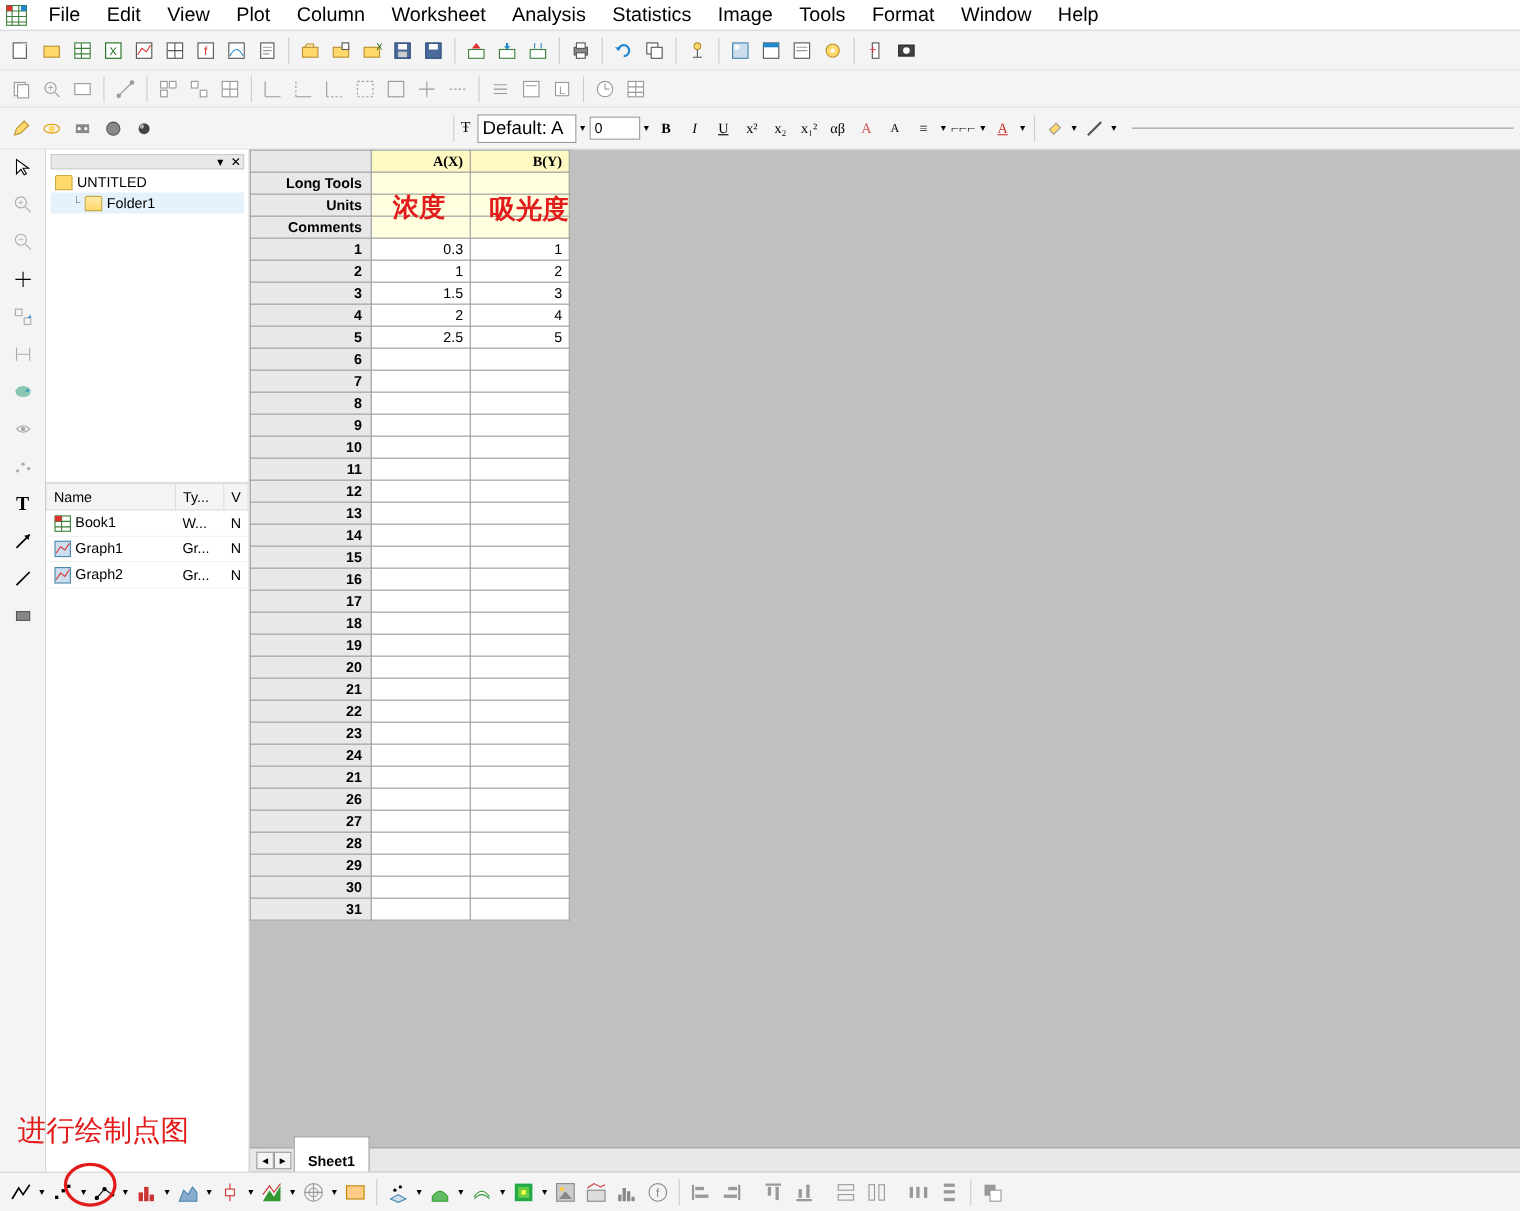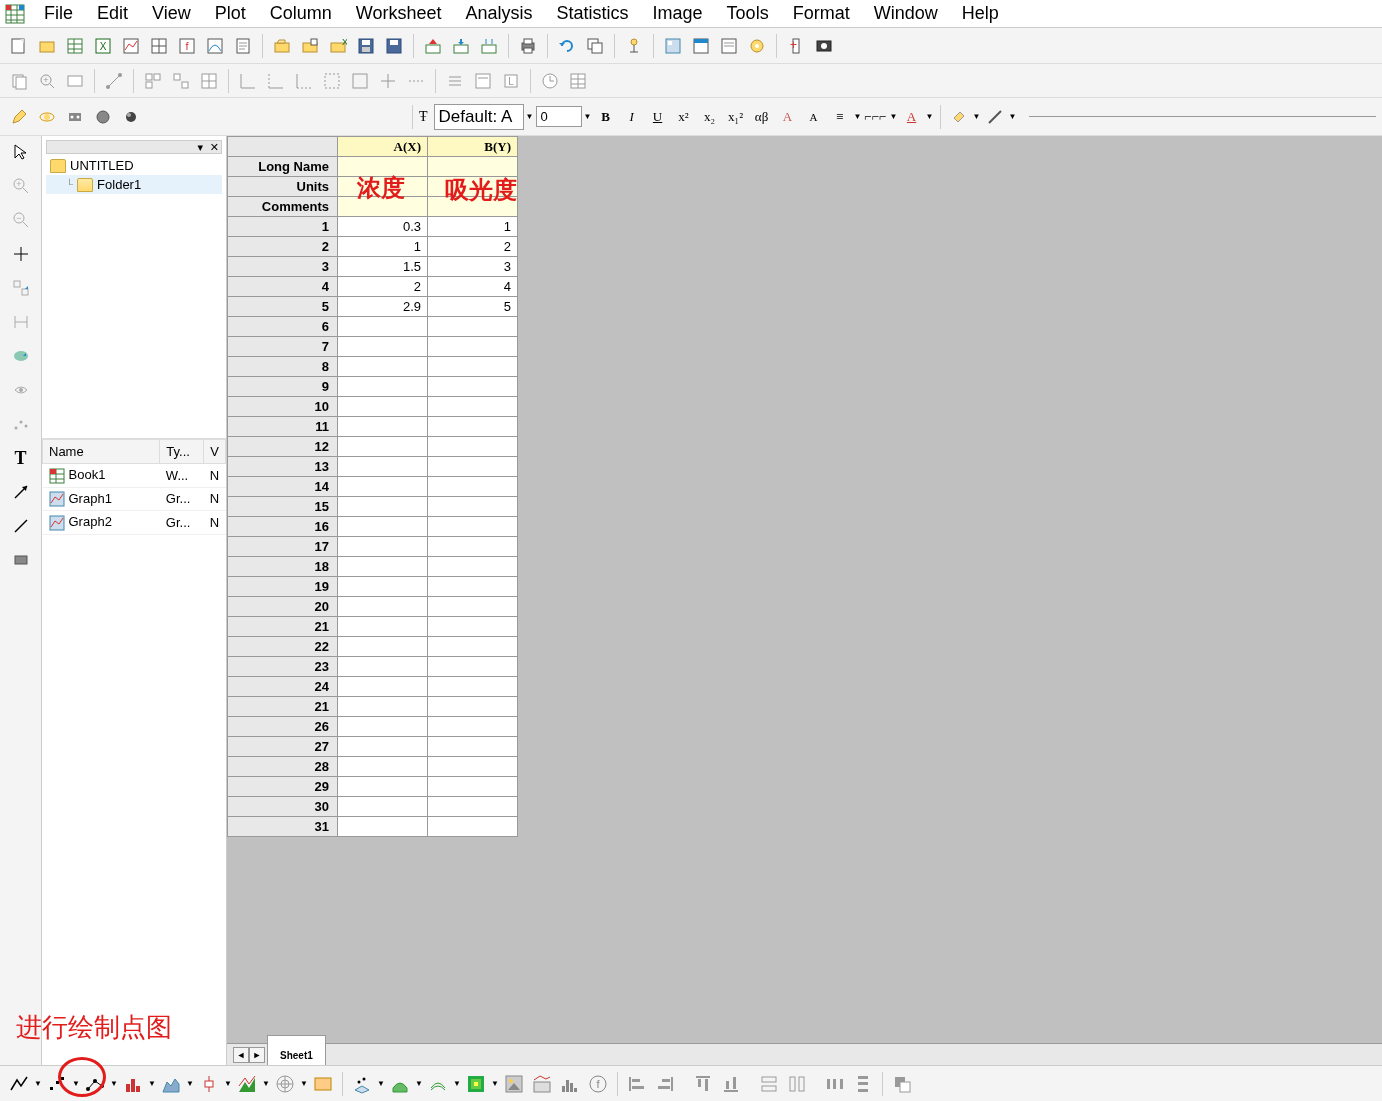--- a/index.html
+++ b/index.html
@@ -48,21 +48,21 @@
 .ws-table th, .ws-table td { border: 1px solid #999; padding: 0 6px; height: 20px; font-size: 13px; }
 .ws-table .corner { background: #e8e8e8; width: 110px; }
 .ws-table .colhead { background: #fef9c3; text-align: right; width: 90px; font-family: Liberation Serif, serif; }
 .ws-table .rowhead { background: #e8e8e8; text-align: right; width: 110px; padding-right: 8px; }
 .ws-table .meta-row th, .ws-table .meta-row td { background: #ffffe0; }
 .ws-table .meta-row .rowhead { background: #e8e8e8; text-align: right; }
 .ws-table td { text-align: right; background: #fff; }
 
 .sheet-tabs { position: absolute; bottom: 0; left: 0; right: 0; height: 22px; background: #e8e8e8; border-top: 1px solid #999; display: flex; align-items: center; padding-left: 6px; gap: 0; }
 .sheet-nav { width: 16px; height: 16px; border: 1px solid #999; background: #f4f4f4; display: flex; align-items: center; justify-content: center; font-size: 9px; cursor: pointer; }
-.sheet-tab { padding: 14px 12px; background: #fff; border: 1px solid #999; border-bottom: none; font-weight: bold; font-size: 10px; margin-left: 2px; }
+.sheet-tab { padding: 14px 12px; background: #fff; border: 1px solid #999; border-bottom: none; font-weight: bold; font-size: 13px; margin-left: 2px; }
 
 
 .bottom-toolbar { display: flex; align-items: center; background: #f4f4f4; border-top: 1px solid #ccc; height: 36px; padding: 2px 6px; gap: 2px; }
 
 
 .anno-label { position: absolute; color: #e21b1b; font-weight: bold; font-size: 24px; font-family: "SimSun","Microsoft YaHei",sans-serif; pointer-events: none; }
 .scatter-circle { position: absolute; width: 48px; height: 40px; border: 3px solid #e21b1b; border-radius: 50%; pointer-events: none; }
 .bottom-anno-text { position: absolute; left: 16px; bottom: 56px; color: #e21b1b; font-size: 26px; font-family: "SimSun","Microsoft YaHei",sans-serif; font-weight: normal; }
 
 
@@ -616,21 +616,21 @@
   <div class="worksheet-area">
     <div class="ws-scroll">
       <table class="ws-table">
         <tbody>
             <tr>
           <th class="corner"></th>
           <th class="colhead">A(X)</th>
           <th class="colhead">B(Y)</th>
         </tr>
         <tr class="meta-row">
-              <th class="rowhead">Long Name</th>
+              <th class="rowhead">Long Tools</th>
               <td></td>
               <td></td>
             </tr>
         <tr class="meta-row">
               <th class="rowhead">Units</th>
               <td></td>
               <td></td>
             </tr>
         <tr class="meta-row">
               <th class="rowhead">Comments</th>
@@ -654,21 +654,21 @@
               <td>1.5</td>
               <td>3</td>
             </tr>
             <tr>
               <th class="rowhead">4</th>
               <td>2</td>
               <td>4</td>
             </tr>
             <tr>
               <th class="rowhead">5</th>
-              <td>2.9</td>
+              <td>2.5</td>
               <td>5</td>
             </tr>
             <tr>
               <th class="rowhead">6</th>
               <td></td>
               <td></td>
             </tr>
             <tr>
               <th class="rowhead">7</th>
               <td></td>

